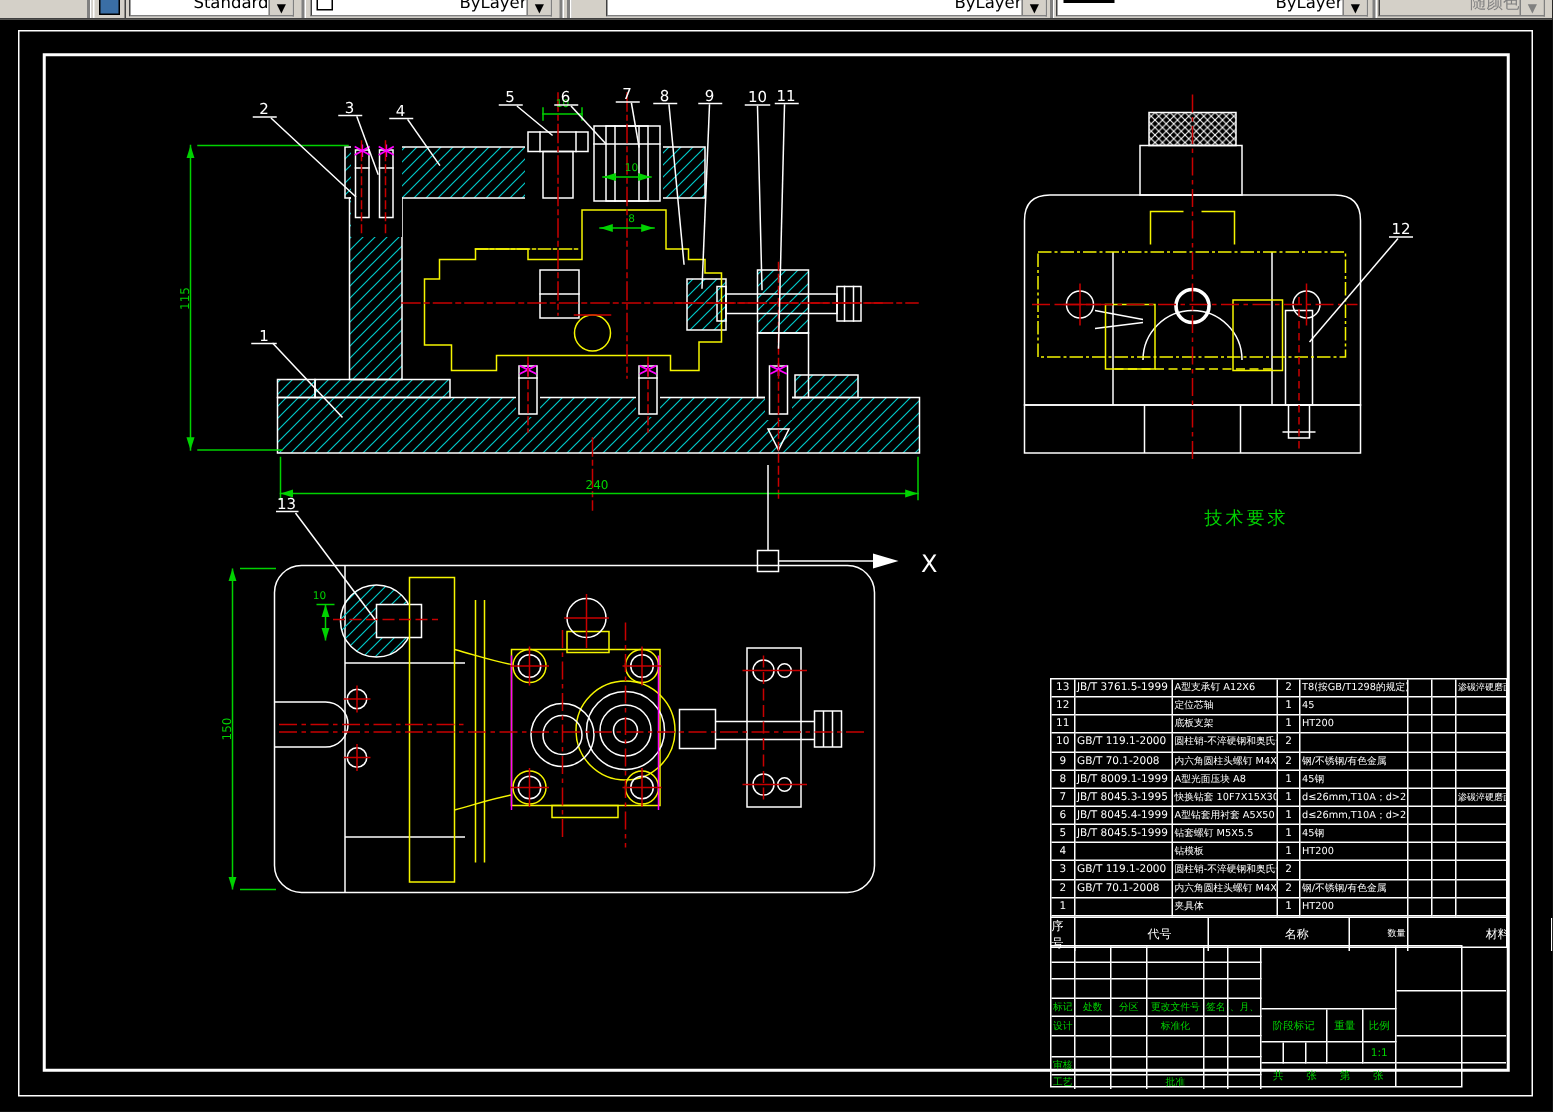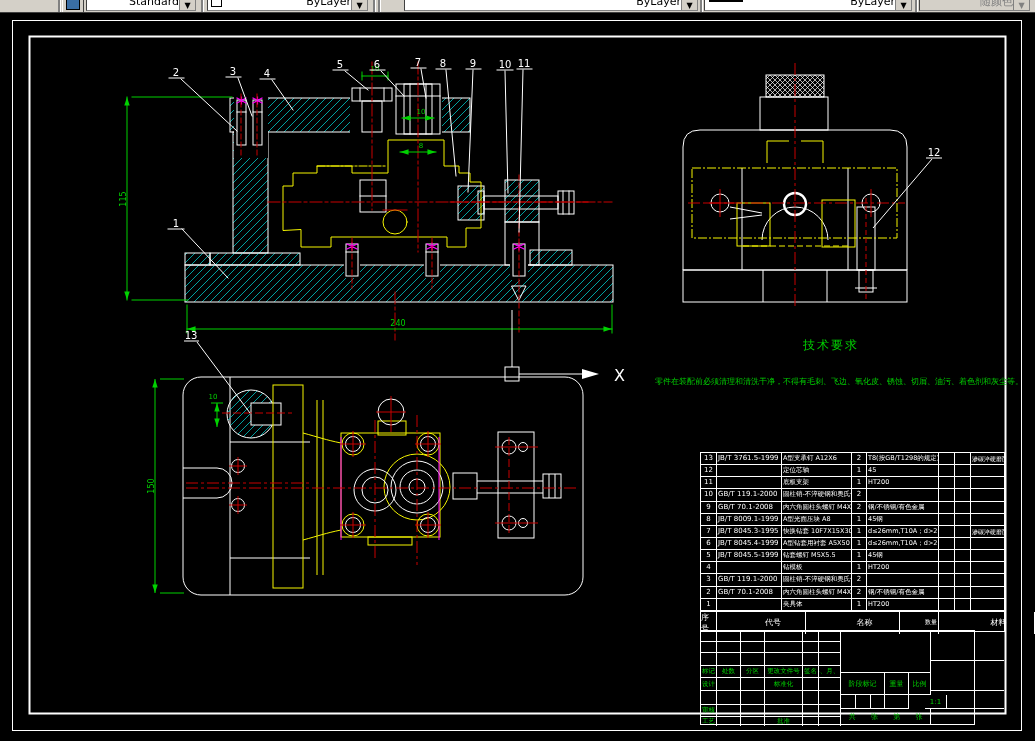--- a/index.html
+++ b/index.html
@@ -20,21 +20,21 @@
            border:1px solid #fff;border-right-color:#404040;border-bottom-color:#404040;}
   .iconbtn .glyph{position:absolute;left:3px;top:3px;width:12px;height:11px;
            background:#3a6ea5;border:1px solid #000;}
   .swatch{width:9px;height:9px;background:#fff;border:1px solid #000;margin-left:3px;}
   .lineswatch{width:34px;height:2px;background:#000;margin-left:4px;}
   
   #canvas{position:absolute;left:0;top:12px;width:1035px;height:722px;background:#000;}
   svg{position:absolute;left:0;top:0;}
   
   #techreq{position:absolute;left:655px;top:325px;width:352px;color:#00d200;z-index:2;}
-  #techreq .trtitle{text-align:center;font-size:12px;letter-spacing:2px;margin-bottom:21px;}
+  #techreq .trtitle{text-align:center;font-size:12px;letter-spacing:2px;margin-bottom:0;}
   #techreq .trline{font-size:8px;line-height:14px;white-space:nowrap;transform-origin:left;}
   
   #bom{position:absolute;left:700px;top:440px;width:305px;z-index:2;box-sizing:border-box;}
   #bom-rows{display:grid;grid-template-columns:16px 65px 70px 15px 72px 16px 16px 33px;
             grid-auto-rows:12.15px;border:1px solid #fff;box-sizing:border-box;width:305px;}
   .bcell{border-right:1px solid #fff;border-bottom:1px solid #fff;color:#fff;font-size:7px;
          line-height:11px;overflow:hidden;white-space:nowrap;padding-left:1px;box-sizing:border-box;}
   .bcell.seq,.bcell.qty{text-align:center;padding-left:0;}
   .bcell.name{font-size:6.5px;}
   .bcell.material{font-size:6.5px;}
@@ -418,21 +418,20 @@
         <rect x="505" y="367" width="14" height="14" fill="none" stroke="#fff"></rect>
         <line x1="519" y1="374" x2="582" y2="374" stroke="#fff"></line>
         <path d="M582,369 L599,374 L582,379 Z" fill="#fff"></path>
         <text x="614" y="381" font-size="16" fill="#fff">X</text>
       </g>
     </g>
   </svg>
 
   <div id="techreq">
     <div class="trtitle">技术要求</div>
-    <div class="trline">零件在装配前必须清理和清洗干净，不得有毛刺、飞边、氧化皮、锈蚀、切屑、油污、着色剂和灰尘等。</div>
   </div>
 
   <div id="bom">
     <div id="bom-rows">
           <div class="bcell seq">13</div>
           <div class="bcell code">JB/T 3761.5-1999</div>
           <div class="bcell name">A型支承钉 A12X6</div>
           <div class="bcell qty">2</div>
           <div class="bcell material">T8(按GB/T1298的规定)</div>
           <div class="bcell w1"></div>
@@ -603,21 +602,21 @@
         </div>
 
     <div class="tbabs" style="left:140px;top:0;width:90px;height:42px"></div>
     <div class="tbabs" style="left:140px;top:42px;width:44px;height:22px">阶段标记</div>
     <div class="tbabs" style="left:184px;top:42px;width:24px;height:22px">重量</div>
     <div class="tbabs" style="left:208px;top:42px;width:22px;height:22px">比例</div>
     <div class="tbabs" style="left:140px;top:64px;width:15px;height:14px"></div>
     <div class="tbabs" style="left:155px;top:64px;width:15px;height:14px"></div>
     <div class="tbabs" style="left:170px;top:64px;width:14px;height:14px"></div>
     <div class="tbabs" style="left:184px;top:64px;width:24px;height:14px"></div>
-    <div class="tbabs" style="left:224px;top:64px;width:22px;height:14px">1:1</div>
+    <div class="tbabs" style="left:208px;top:64px;width:22px;height:14px">1:1</div>
     <div class="tbabs noborder-b" style="left:140px;top:78px;width:90px;height:15px;justify-content:space-around">
       <span>共</span>
       <span>张</span>
       <span>第</span>
       <span>张</span>
     </div>
 
     <div class="tbabs noborder-r" style="left:230px;top:0;width:73px;height:30px"></div>
     <div class="tbabs noborder-r" style="left:230px;top:30px;width:73px;height:30px"></div>
     <div class="tbabs noborder-r" style="left:230px;top:60px;width:73px;height:18px"></div>

